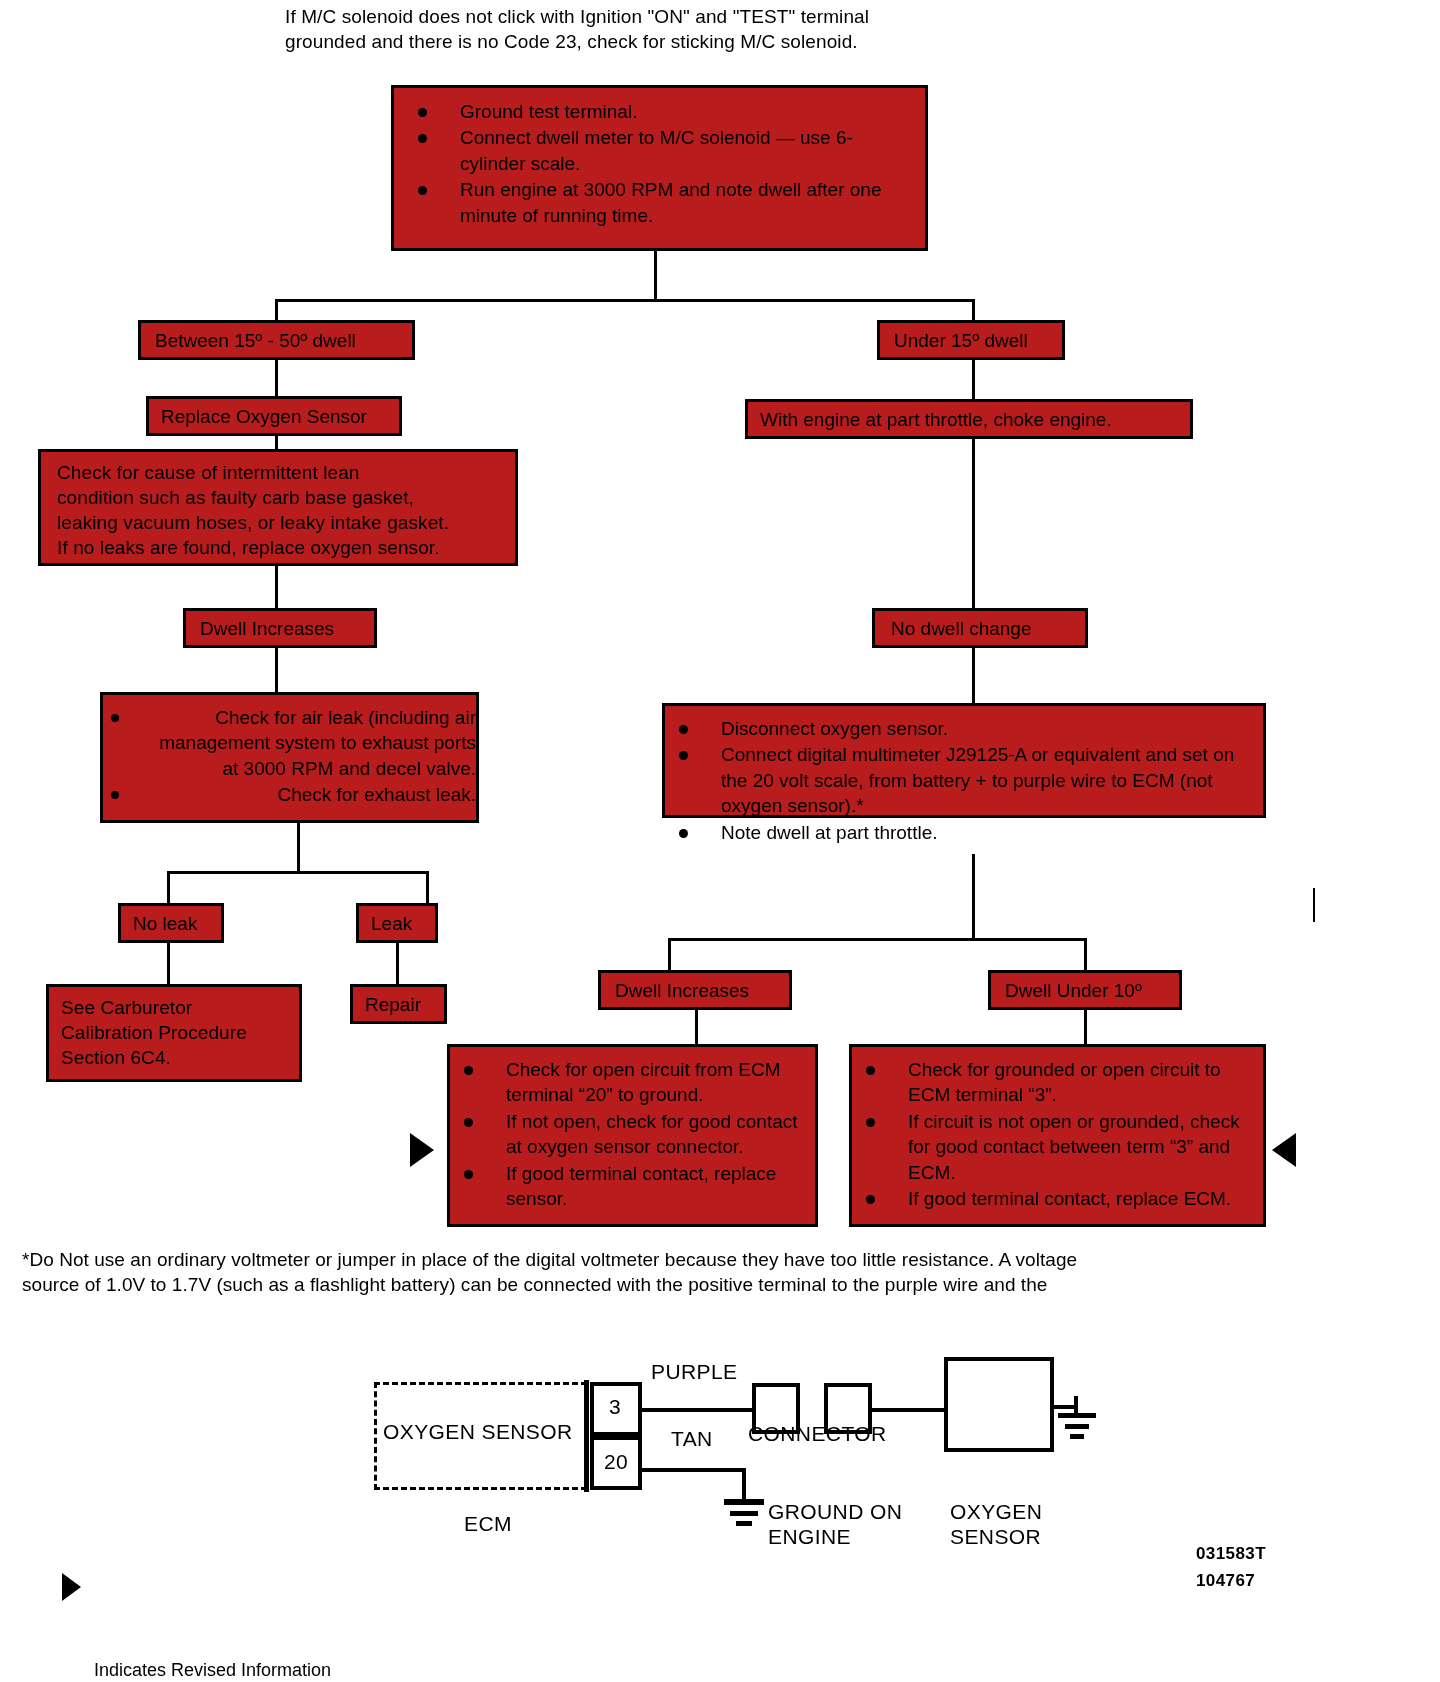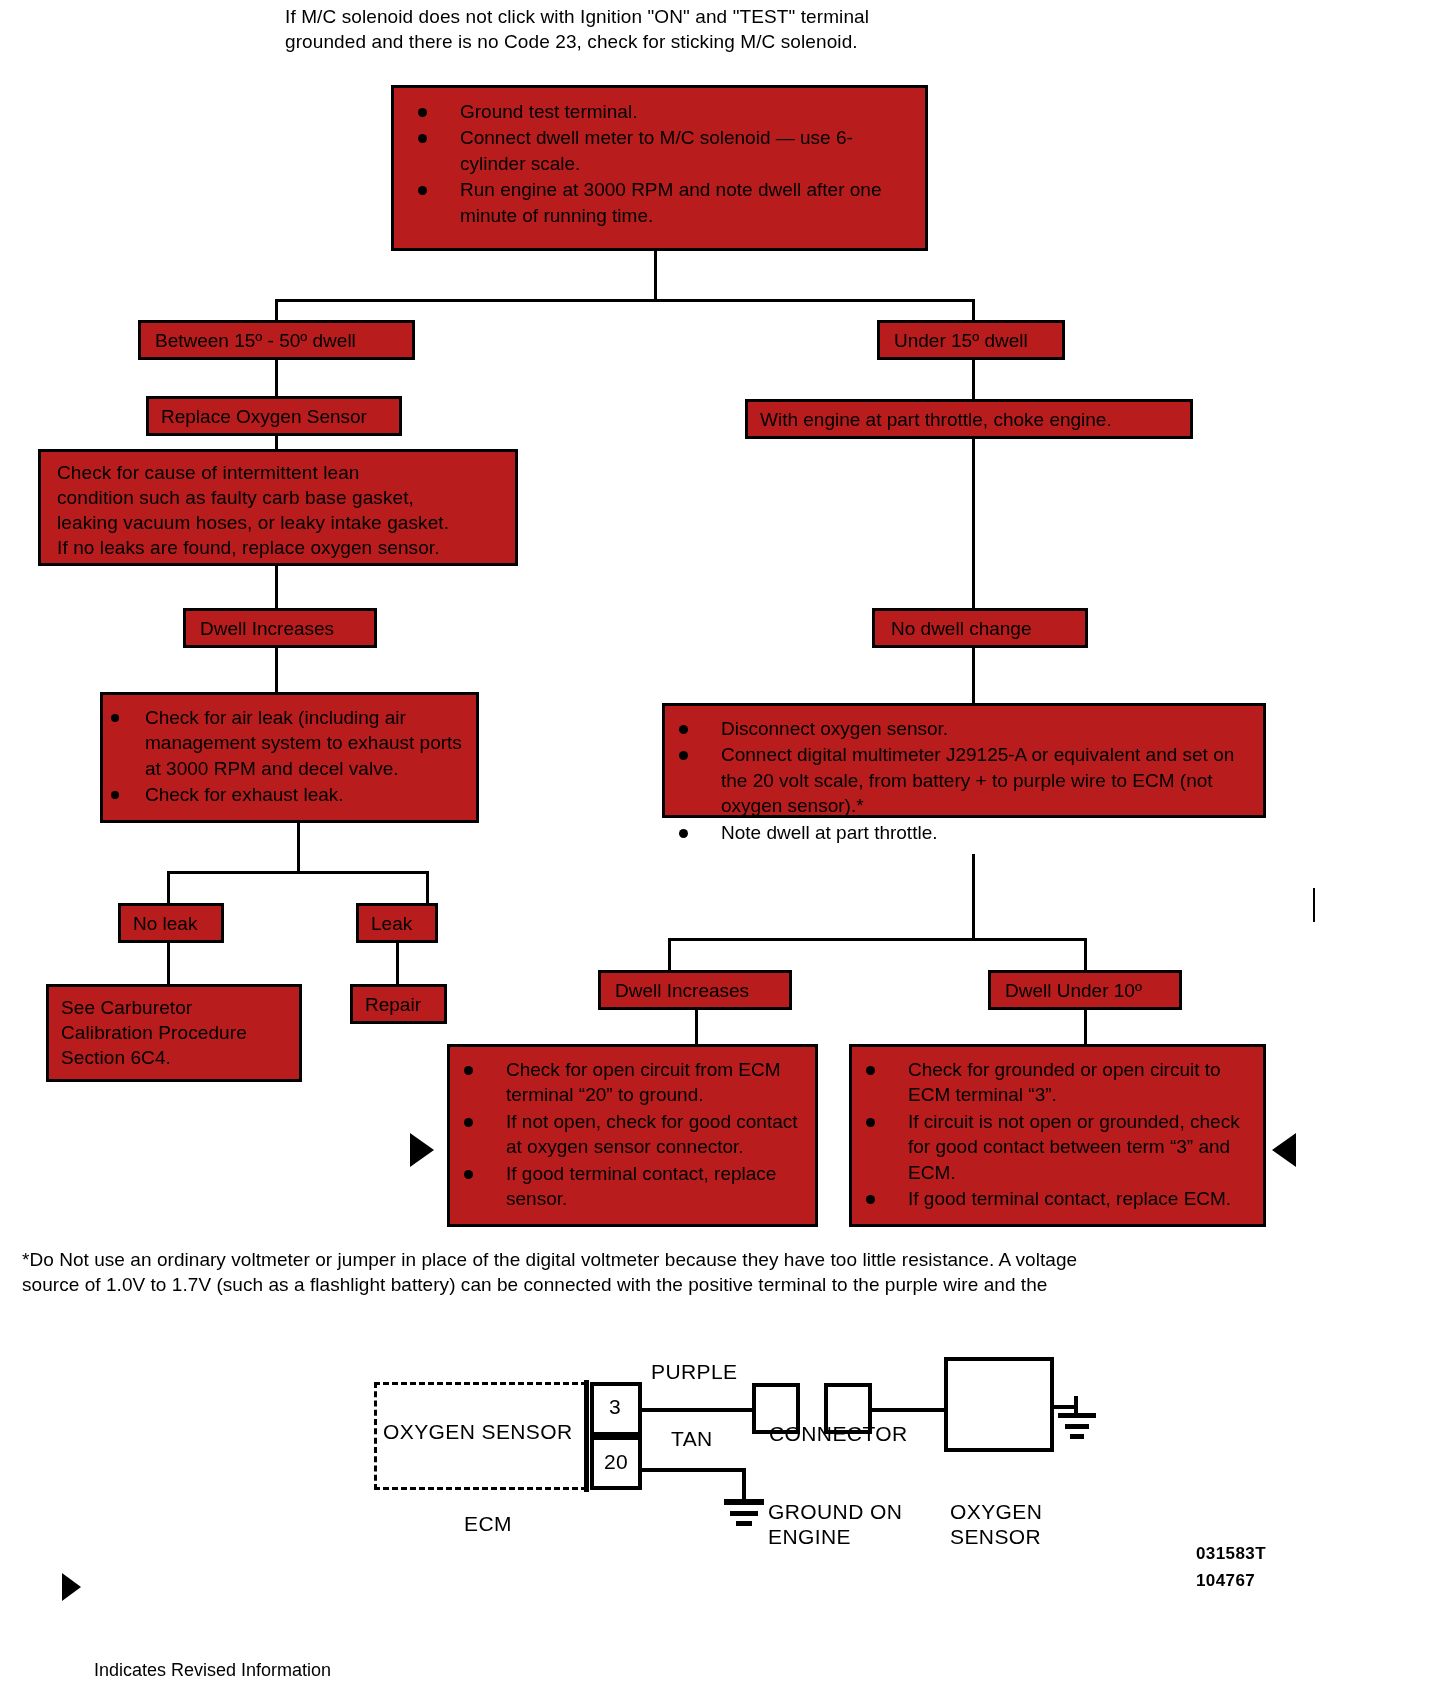--- a/index.html
+++ b/index.html
@@ -21,21 +21,21 @@
 
   ul.bul{list-style:none;margin:0;padding:0;}
   ul.bul > li{
     position:relative;padding-left:56px;margin:0 0 1px 0;
     font-size:19px;line-height:1.34;
   }
   ul.bul > li:before{
     content:"";position:absolute;left:14px;top:9px;
     width:9px;height:9px;border-radius:50%;background:#000;
   }
-  ul.bul.tight > li{padding-left:42px;}
+  ul.bul.tight > li{padding-left:42px;text-align:right;}
   ul.bul.tight > li:before{left:8px;width:8px;height:8px;}
 
   .ln{position:absolute;background:#000;}
   .lnh{height:3px;}
   .lnv{width:3px;}
 
   
   .txt{position:absolute;font-size:19px;line-height:1.34;}
 
   
@@ -224,21 +224,21 @@
 <div class="wlabel" style="left:609px;top:1395px;">3</div>
 <div class="wlabel" style="left:604px;top:1450px;">20</div>
 <div class="ln lnv" style="left:584px;top:1380px;height:112px;width:5px;"></div>
 
 <div class="wlabel" style="left:651px;top:1360px;">PURPLE</div>
 <div class="ln lnh" style="left:642px;top:1408px;width:110px;height:4px;"></div>
 
 <div class="wbox" style="left:752px;top:1383px;width:48px;height:51px;"></div>
 <div class="wbox" style="left:824px;top:1383px;width:48px;height:51px;"></div>
 <div class="ln lnh" style="left:872px;top:1408px;width:72px;height:4px;"></div>
-<div class="wlabel" style="left:748px;top:1422px;margin-left:21px;">CONNECTOR</div>
+<div class="wlabel" style="left:748px;top:1422px;">CONNECTOR</div>
 
 <div class="wbox" style="left:944px;top:1357px;width:110px;height:95px;"></div>
 <div class="wlabel" style="left:950px;top:1500px;">OXYGEN</div>
 <div class="wlabel" style="left:950px;top:1525px;">SENSOR</div>
 
 <div class="ln lnh" style="left:1054px;top:1405px;width:22px;height:4px;"></div>
 <div class="gnd-top" style="left:1058px;top:1413px;width:38px;height:5px;"></div>
 <div class="gnd-top" style="left:1065px;top:1424px;width:24px;height:5px;"></div>
 <div class="gnd-top" style="left:1070px;top:1434px;width:14px;height:5px;"></div>
 <div class="ln lnv" style="left:1074px;top:1396px;height:18px;width:4px;"></div>

